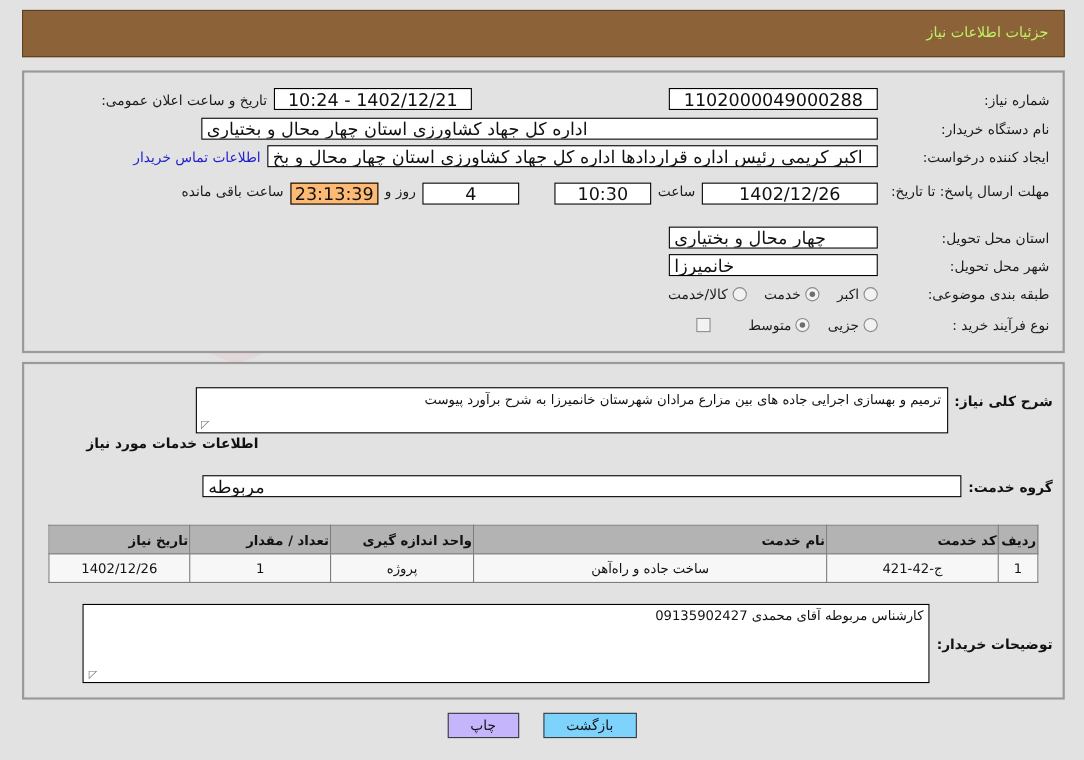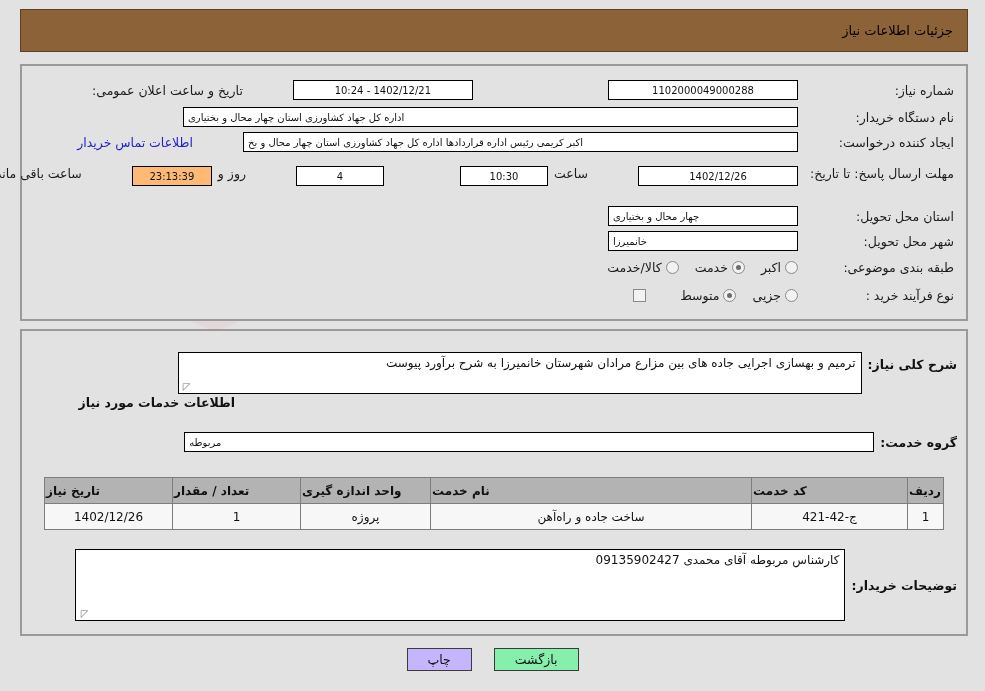--- a/index.html
+++ b/index.html
@@ -49,21 +49,21 @@
     position: absolute;
     left: 20px; top: 9px;
     width: 948px; height: 43px;
     background: #8c6239;
     border: 1px solid #5c4021;
     display: flex; align-items: center; justify-content: flex-start;
     padding-right: 14px;
     z-index: 3;
   }
   .header-title {
-    color: #000000;
+    color: #bef264;
     font-size: 13px;
   }
 
   
   .panel {
     position: absolute;
     border: 2px solid #9a9a9a;
     background: #e2e2e2;
     z-index: 2;
   }
@@ -82,27 +82,26 @@
     font-size: 12.5px;
     color: #1b1b1b;
     white-space: nowrap;
     text-align: right;
   }
   .lbl-w { width: 150px; display: inline-block; }
   .fld {
     background: #ffffff;
     border: 1px solid #000000;
     height: 20px;
-    font-size: 10px;
+    font-size: 16px;
     color: #111;
     display: flex; align-items: center;
     padding: 0 4px;
     overflow: hidden;
     white-space: nowrap;
-    margin-left: 44px;
   }
   .fld.center { justify-content: center; }
   .fld.right  { justify-content: flex-end; }
   .fld.timer  { background: #fdba74; justify-content: center; }
   .link {
     color: #2222cc;
     font-size: 12.5px;
     text-decoration: none;
     white-space: nowrap;
     cursor: pointer;
@@ -169,21 +168,21 @@
     z-index: 2;
     background: #fff;
   }
   table.tbl th {
     background: #b3b3b3;
     border: 1px solid #7d7d7d;
     color: #111;
     font-weight: bold;
     height: 26px;
     font-size: 12px;
-    text-align: left;
+    text-align: right;
   }
   table.tbl td {
     background: #f7f7f7;
     border: 1px solid #7d7d7d;
     height: 26px;
     text-align: center;
     color: #111;
     font-size: 12px;
   }
 
@@ -195,21 +194,21 @@
     z-index: 3;
   }
   .btn {
     border: 1px solid #3b3b3b;
     font-size: 12.5px;
     color: #111;
     padding: 3px 20px;
     cursor: pointer;
     font-family: inherit;
   }
-  .btn-back  { background: #86efac; }
+  .btn-back  { background: #7dd3fc; }
   .btn-print { background: #c4b5fd; }
 </style>
 </head>
 <body>
 
 <div class="page">
 
   <div class="watermark">
     <svg class="wm-shield" viewBox="0 0 100 115">
       <path d="M50 3 L95 20 L95 58 C95 88 72 105 50 112 C28 105 5 88 5 58 L5 20 Z" fill="none" stroke="#e7b8bc" stroke-width="7"></path>

